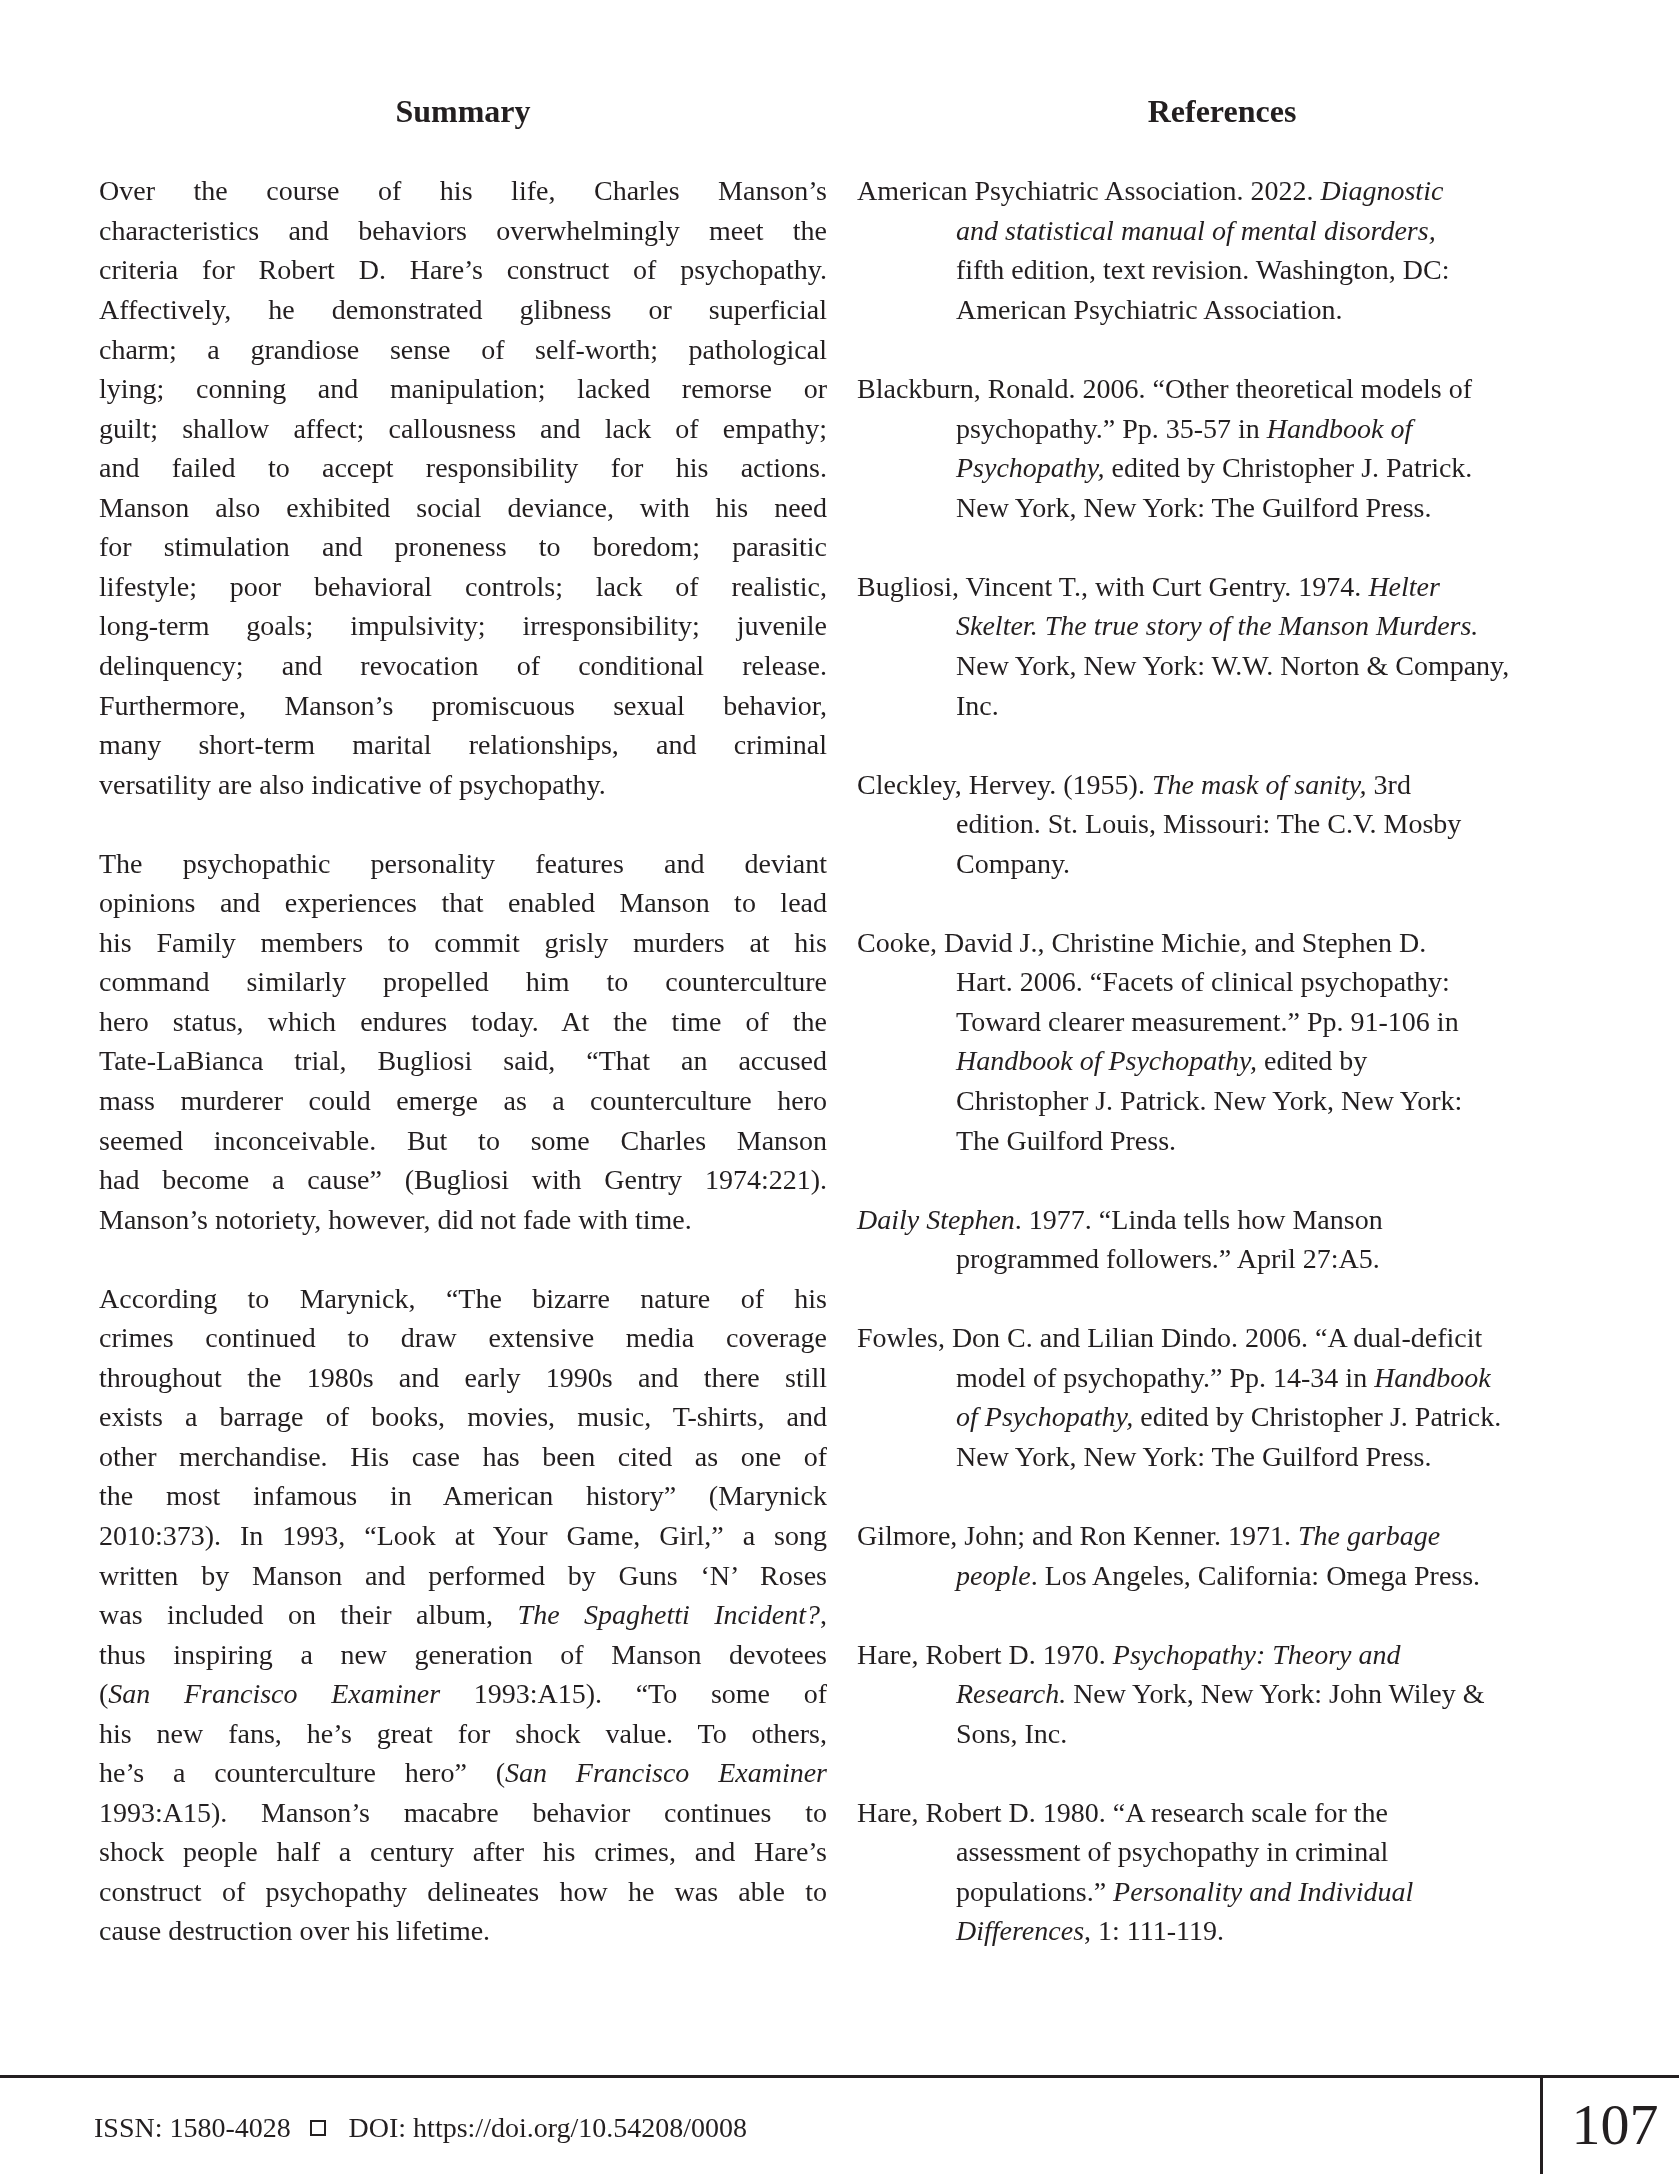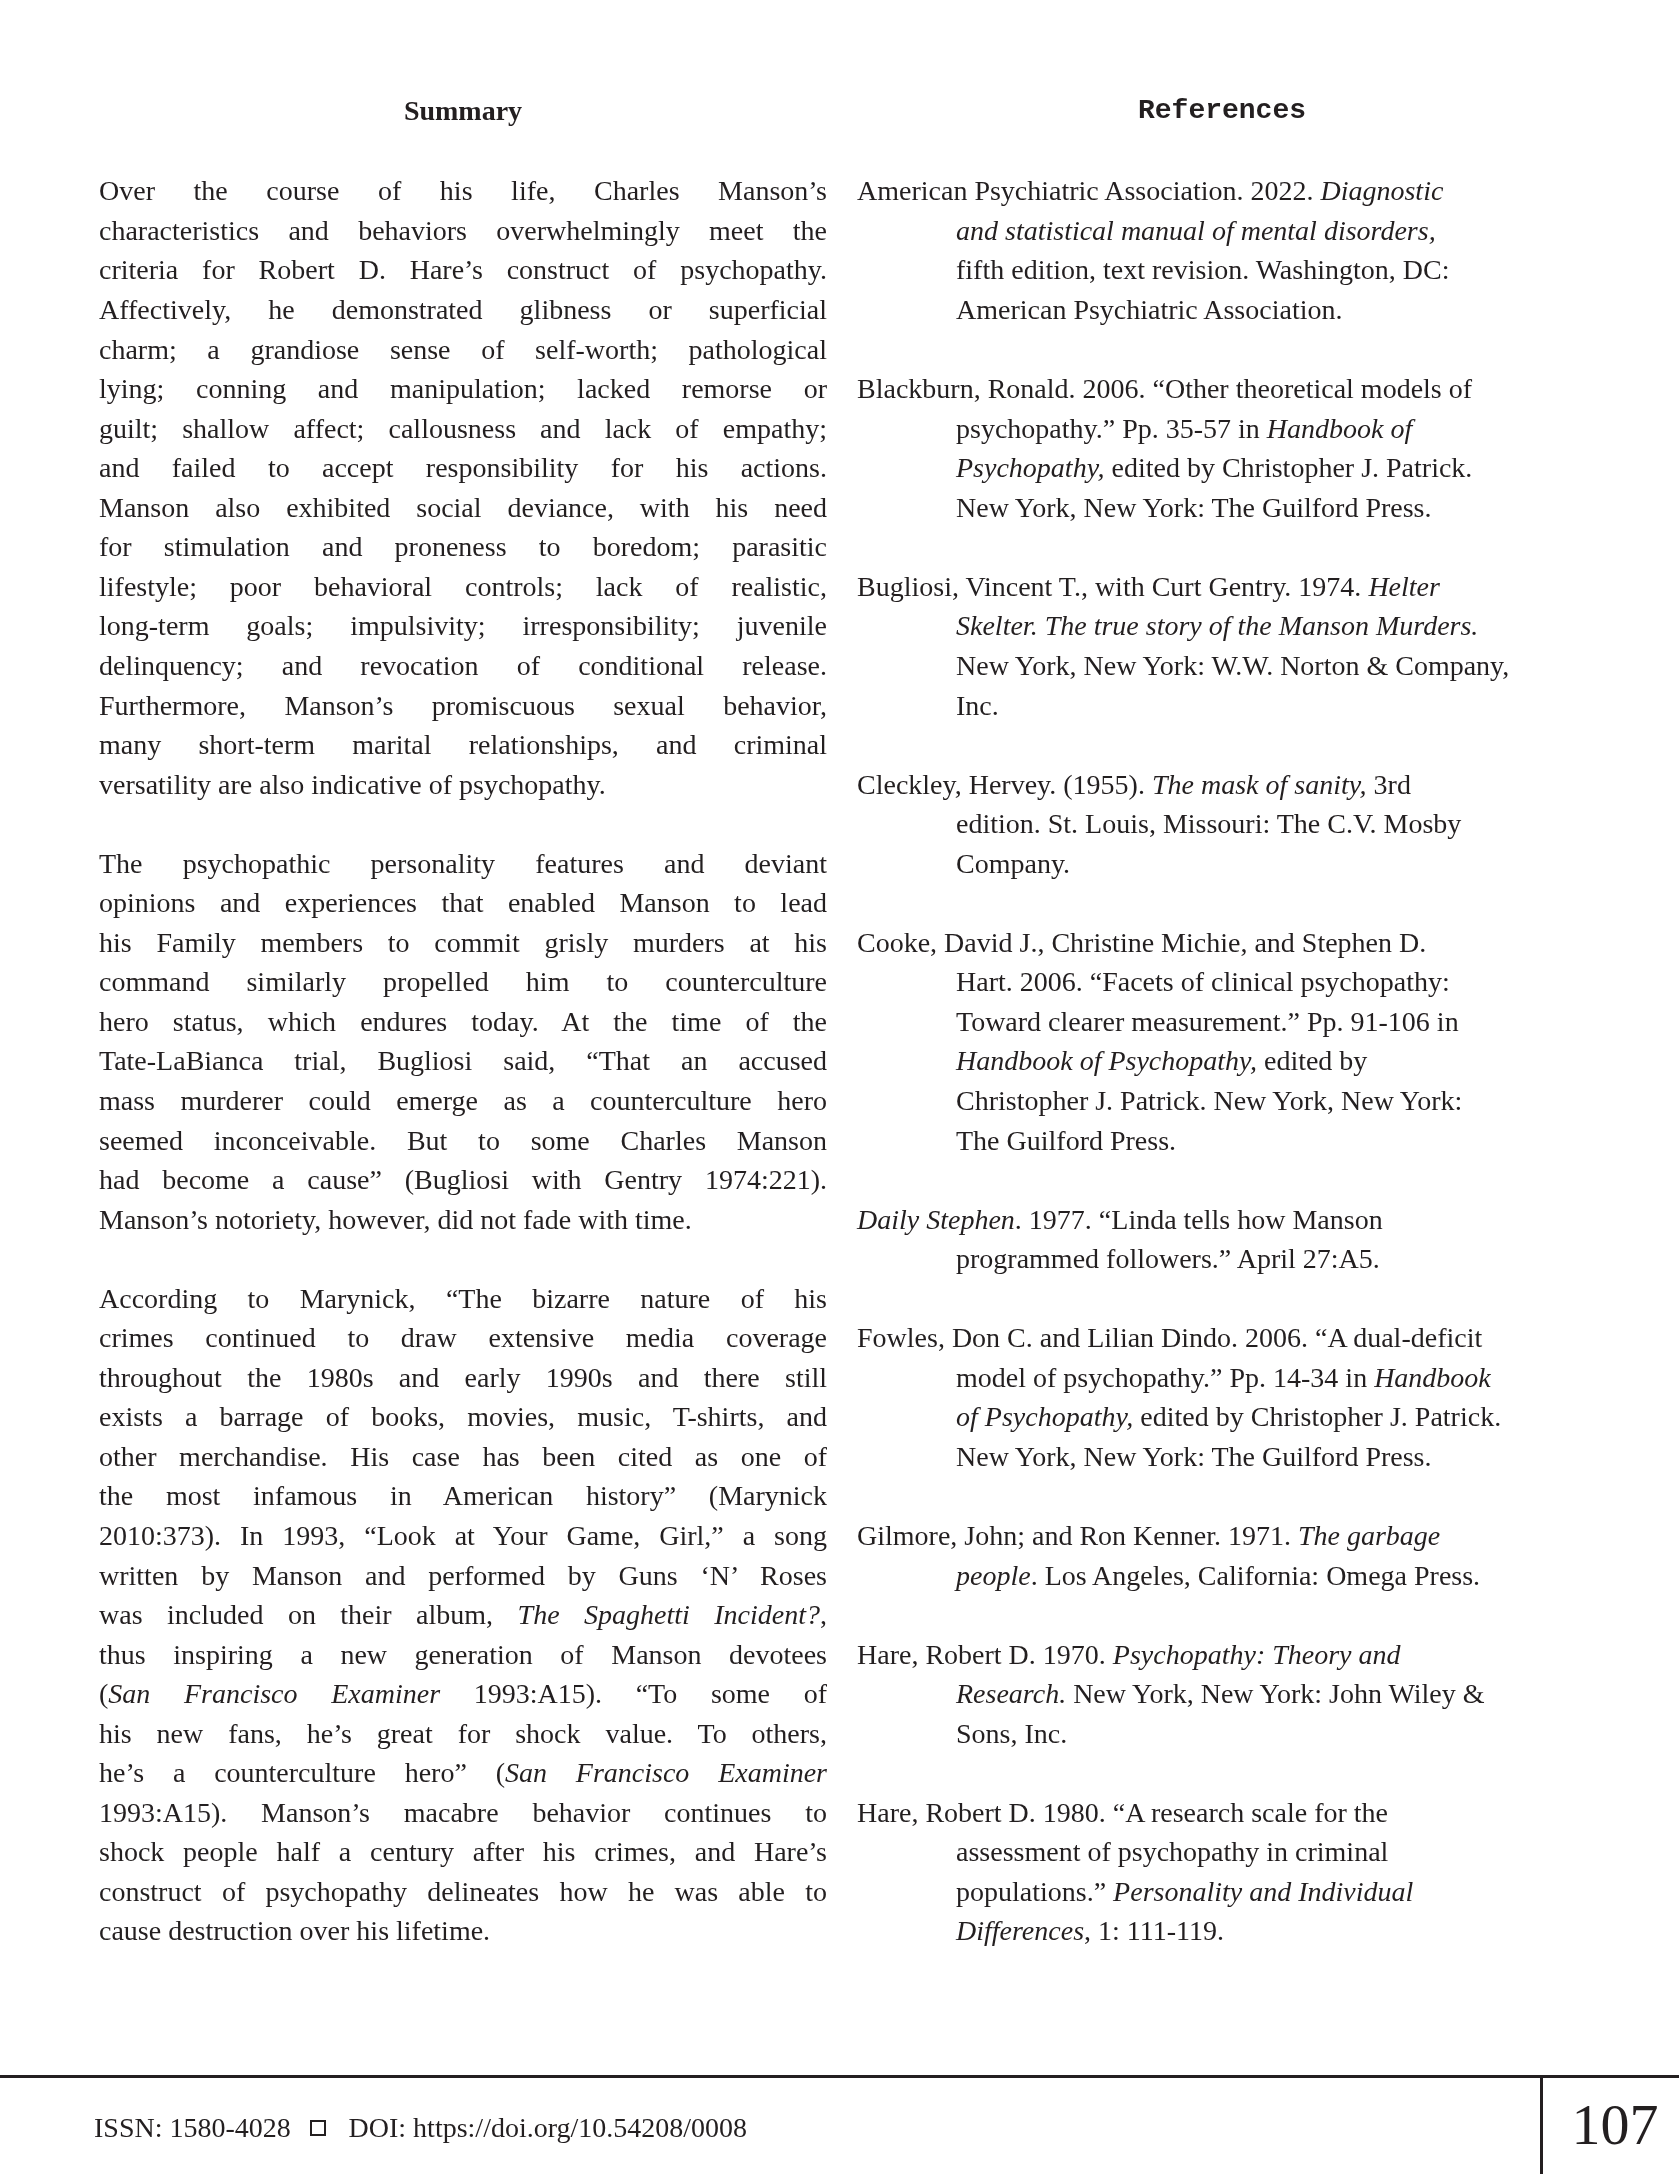--- a/index.html
+++ b/index.html
@@ -1,21 +1,21 @@
 <!DOCTYPE html>
 <html style="font-size:15px"><head>
 <meta charset="utf-8">
 <style>
   html, body { margin: 0; padding: 0; background: #ffffff; }
   body { width: 1680px; height: 2174px; position: relative; overflow: hidden;
          font-family: "Liberation Serif", "DejaVu Serif", serif; color: #231f20; }
-  .heading { position: absolute; top: 92px; font-weight: bold; font-size: 28px; line-height: 38px;
+  .heading { position: absolute; top: 92px; font-weight: bold; font-size: 32px; line-height: 38px;
              text-align: center; white-space: nowrap; }
   #summary-heading { left: 99px; width: 728px; }
-  #references-heading { left: 857px; width: 730px; font-family: Liberation Mono, monospace; }
+  #references-heading { left: 857px; width: 730px; }
   .col { position: absolute; top: 0; }
   #summary-col { left: 99px; width: 728px; }
   #references-col { left: 857px; width: 753px; }
   .line { position: absolute; left: 0; height: 40px; line-height: 40px; font-size: 28px;
           white-space: nowrap; }
   .line.just { text-align: justify; text-align-last: justify; width: 728px; white-space: normal; overflow: hidden; }
   .line.last { text-align: left; }
   .line.hang { left: 99px; }
   .line em, .line i { font-style: italic; }
   .footer-rule { position: absolute; left: 0; top: 2075px; width: 1680px; height: 2.8px; background: #231f20; }

